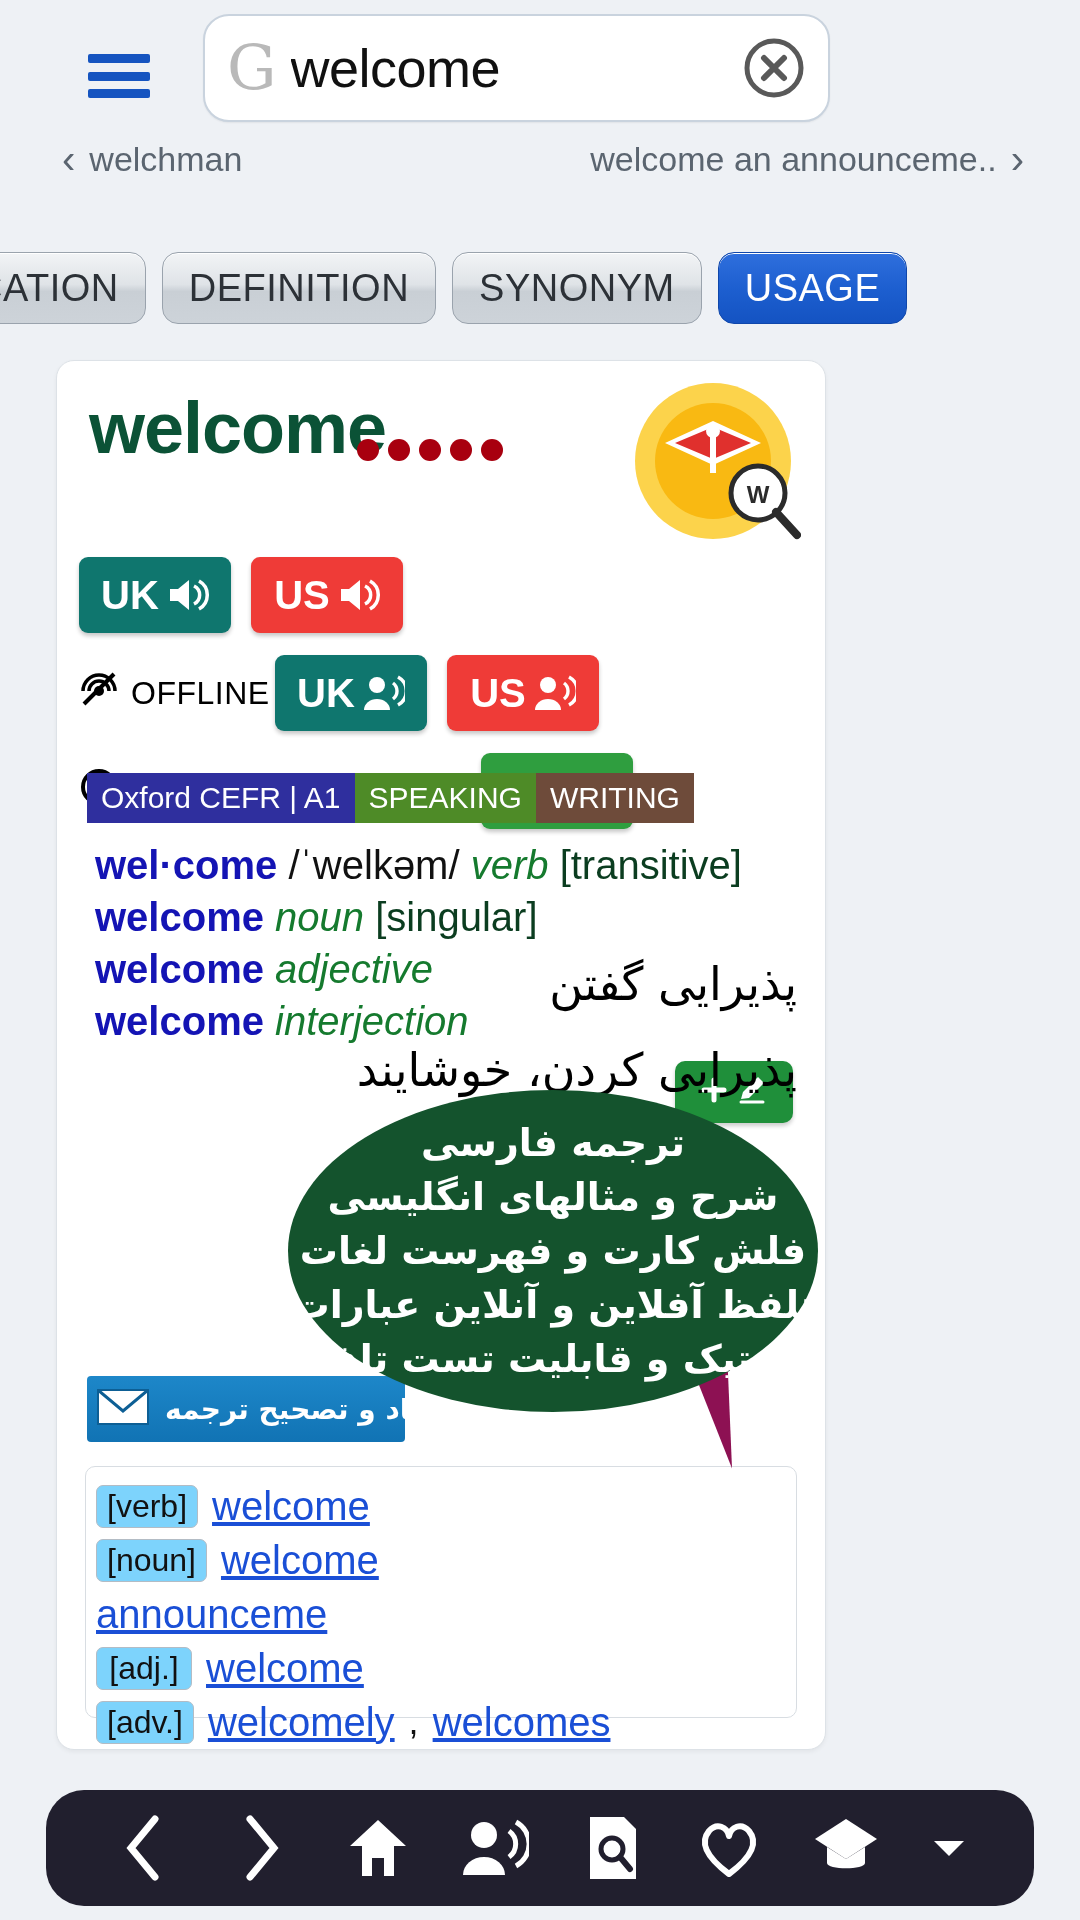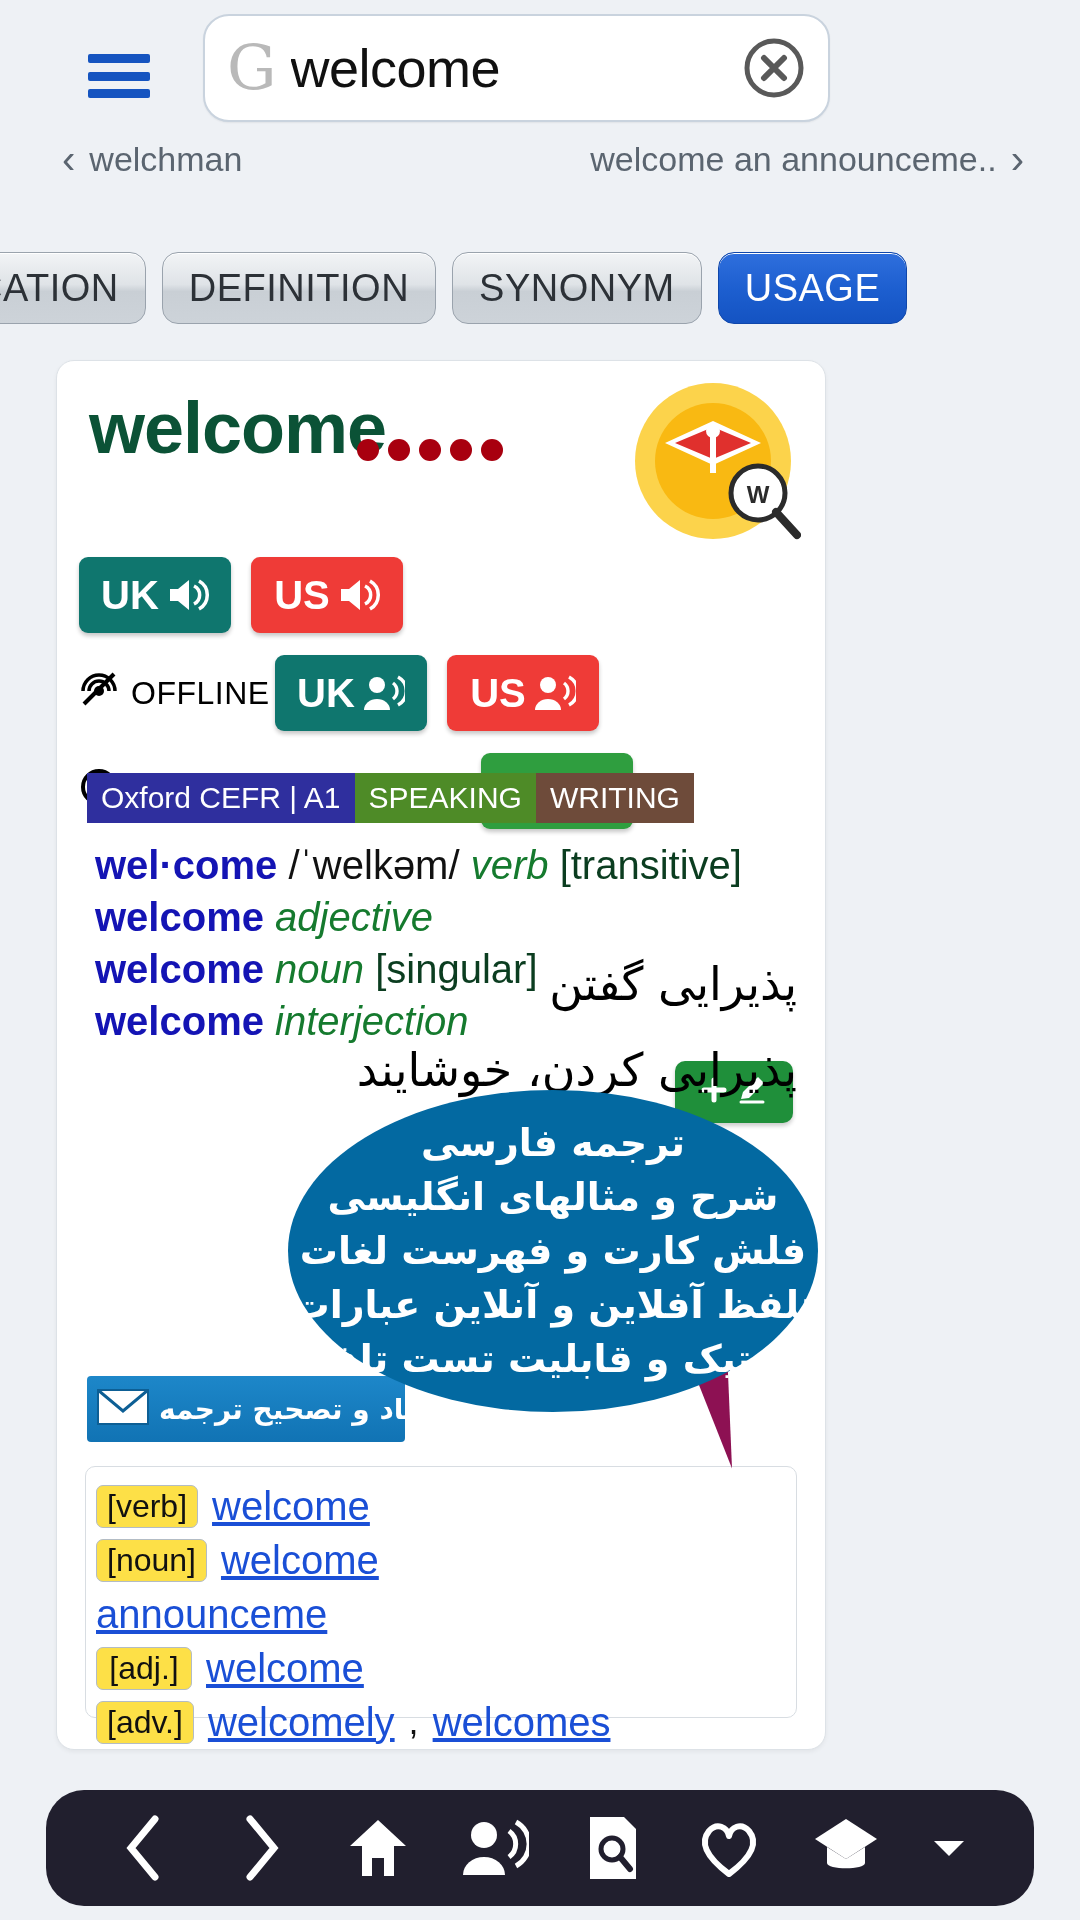--- a/index.html
+++ b/index.html
@@ -124,42 +124,42 @@
 
   
   .fa-lines { position: absolute; right: 28px; top: 580px; width: 700px; text-align: right; direction: rtl; }
   .fa-line { font-size: 46px; color: #000; line-height: 86px; font-family: "DejaVu Sans", sans-serif; }
 
   
   .suggest {
     position: absolute; left: 30px; top: 1015px; width: 318px; height: 66px;
     background: linear-gradient(to bottom, #1d87c9 0%, #1173b4 100%);
     border-radius: 4px; display: flex; align-items: center; justify-content: flex-end;
-    padding: 0 10px; gap: 10px; direction: rtl;
+    padding: 0 10px; gap: 16px; direction: rtl;
   }
   .suggest .slabel { color: #fff; font-size: 28px; font-weight: bold; font-family: "DejaVu Sans", sans-serif; white-space: nowrap; }
 
   
   .forms {
     position: absolute; left: 28px; top: 1105px; width: 712px; height: 252px;
     border: 1px solid #d8dde2; border-radius: 10px; padding: 12px 10px;
   }
   .form-row { display: flex; align-items: center; gap: 14px; height: 54px; }
   .ptag {
-    background: #fde047; border: 1px solid #b3bcc5; border-radius: 7px;
+    background: #7dd3fc; border: 1px solid #b3bcc5; border-radius: 7px;
     font-size: 32px; color: #111; padding: 2px 10px; min-width: 96px; text-align: center;
   }
   .flink { color: #1a4fd6; font-size: 40px; text-decoration: underline; white-space: nowrap; }
   .fplain { color: #1a4fd6; font-size: 40px; text-decoration: underline; }
   .comma { color: #111; font-size: 36px; }
 
   
   .bubble {
     position: absolute; left: 288px; top: 1090px; width: 530px; height: 322px;
-    background: #0369a1; border-radius: 50% / 50%;
+    background: #14532d; border-radius: 50% / 50%;
     display: flex; flex-direction: column; align-items: center; justify-content: center;
     direction: rtl; z-index: 6;
   }
   .bubble-line {
     color: #fff; font-size: 38px; font-weight: bold; line-height: 54px;
     font-family: "DejaVu Sans", sans-serif; white-space: nowrap; text-align: center;
   }
   .bubble-tail {
     position: absolute; left: 700px; top: 1370px; width: 0; height: 0;
     border-left: 26px solid transparent; border-right: 8px solid transparent;
@@ -343,26 +343,26 @@
 
     <div class="pos">
       <div class="pos-line">
         <span class="w">wel·come</span>
         <span class="ipa">/ˈwelkəm/</span>
         <span class="p">verb</span>
         <span class="br">[transitive]</span>
       </div>
       <div class="pos-line">
         <span class="w">welcome</span>
-        <span class="p">adjective</span>
+        <span class="p">noun</span>
+        <span class="br">[singular]</span>
       </div>
       <div class="pos-line">
         <span class="w">welcome</span>
-        <span class="p">noun</span>
-        <span class="br">[singular]</span>
+        <span class="p">adjective</span>
       </div>
       <div class="pos-line">
         <span class="w">welcome</span>
         <span class="p">interjection</span>
       </div>
     </div>
 
     <div class="addbtn">
       <span>
         <svg width="30" height="30" viewBox="0 0 30 30">

